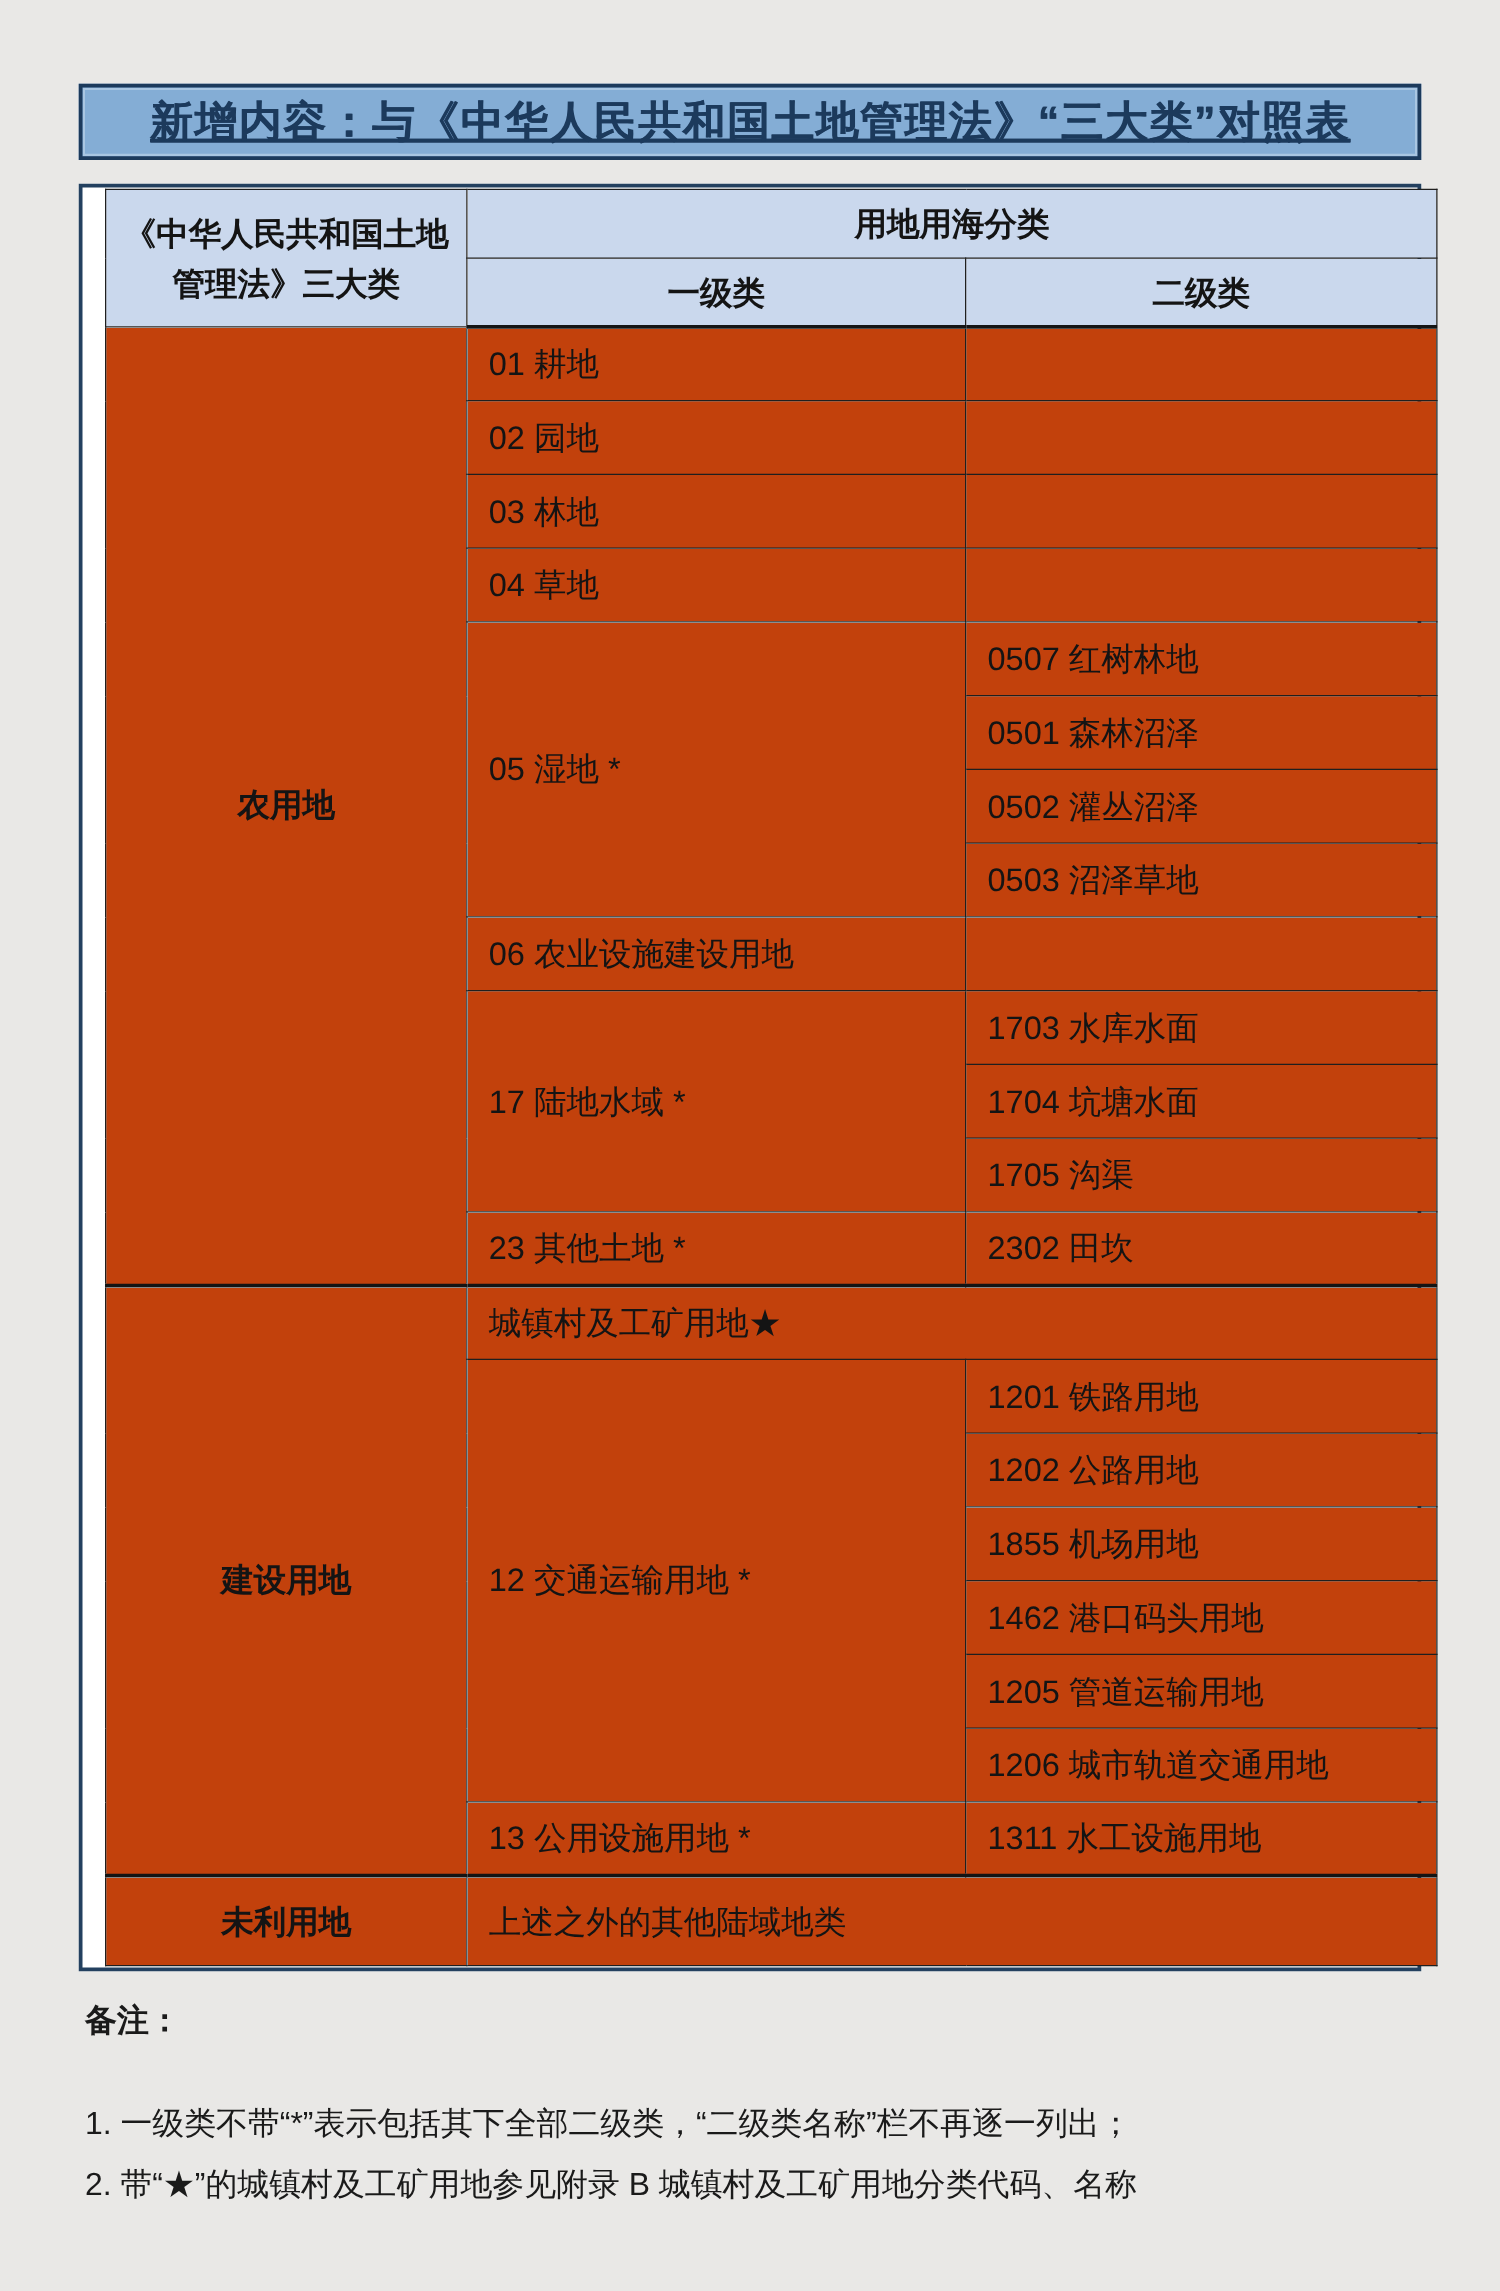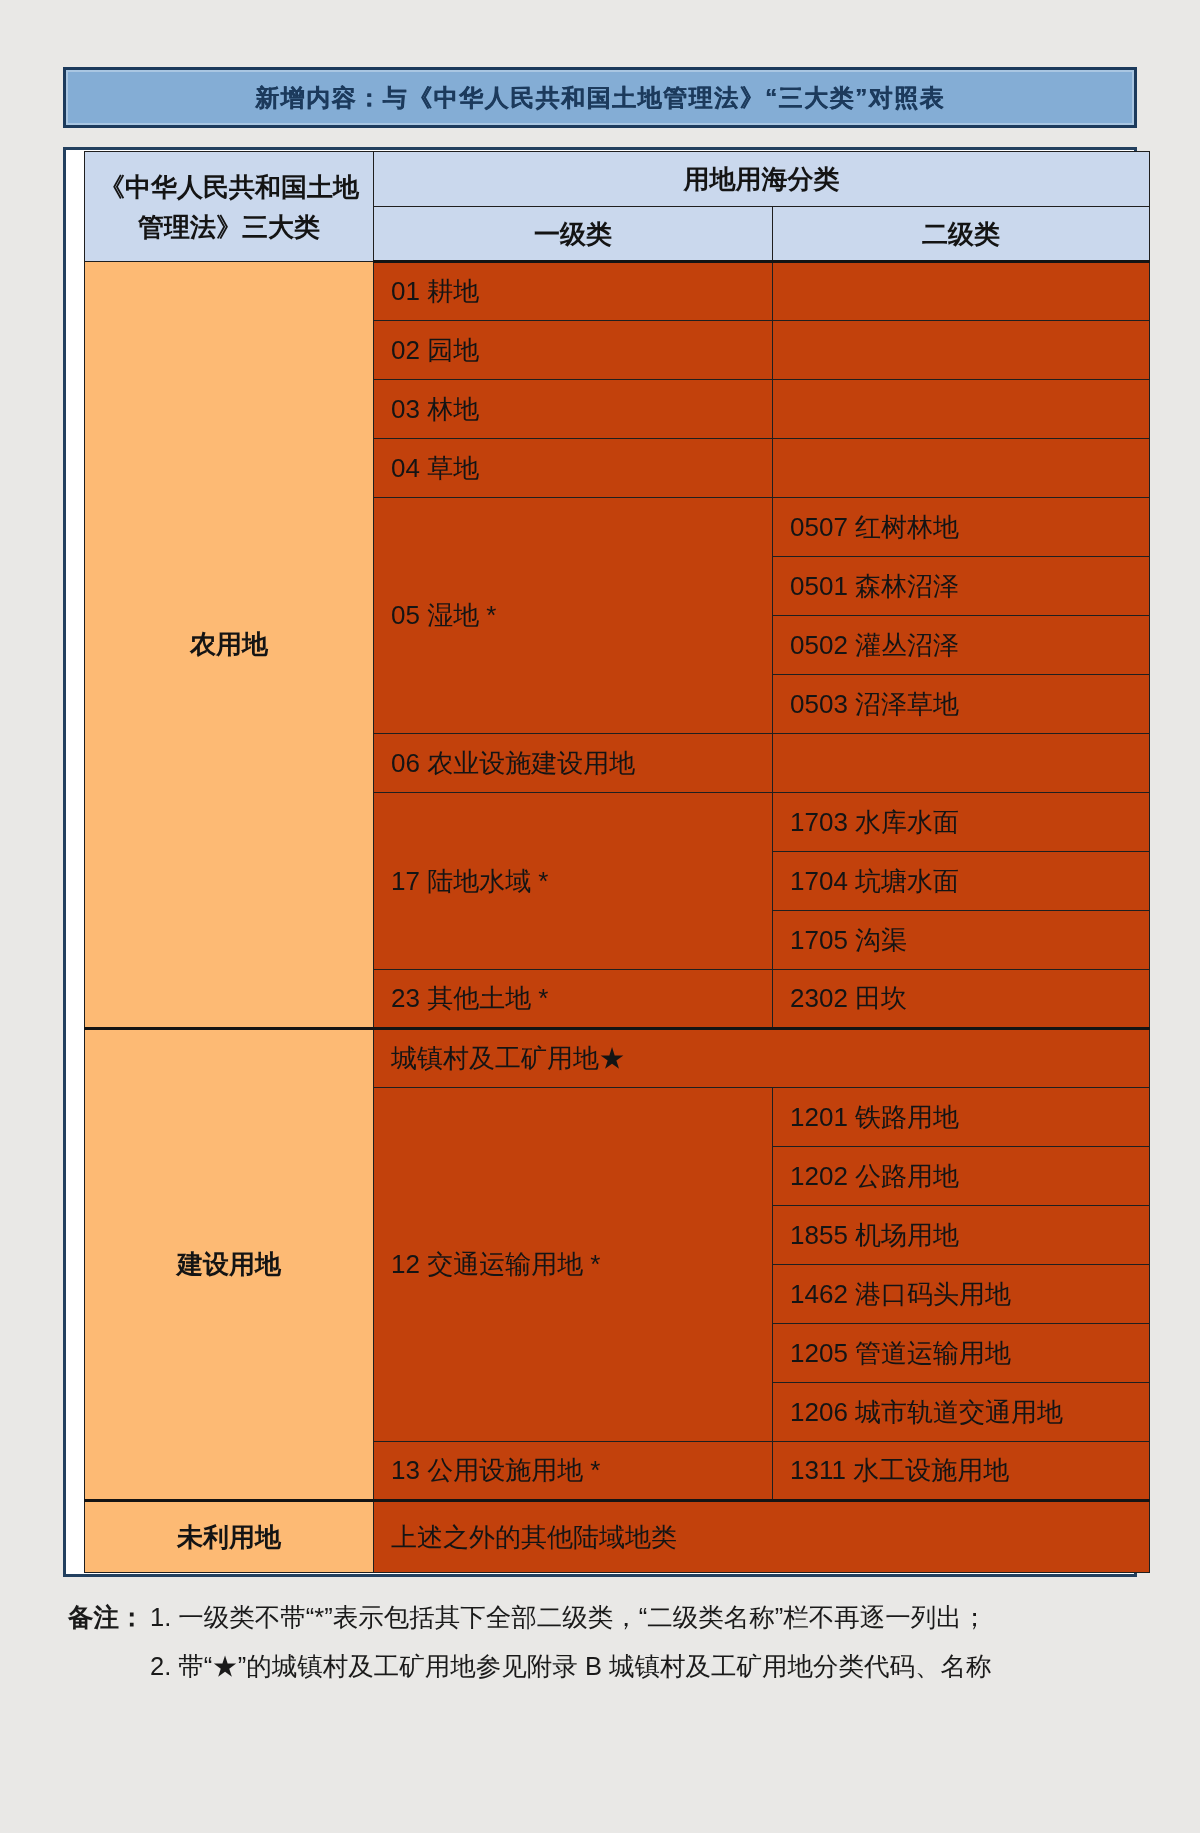--- a/index.html
+++ b/index.html
@@ -13,25 +13,26 @@
   .banner {
     margin:67px 63px 0 63px;
     height:55px;
     background:#84add5;
     border:3px solid #1c3a5c;
     box-shadow: inset 0 0 0 2px #a9c6e2;
     display:flex; align-items:center; justify-content:center;
   }
   .banner span {
     color:#1c3a5c;
-    font-size:24px;
+    font-size:34px;
     font-weight:bold;
     letter-spacing:1.5px;
     text-shadow:0.6px 0 0 #1c3a5c;
     white-space:nowrap;
+    text-decoration:underline;
   }
   
   .table-outer {
     margin:19px 63px 0 63px;
     border:3px solid #23405f;
     background:#ffffff;
     padding:1px;
   }
   table {
     width:100%;
@@ -53,34 +54,35 @@
     background:#cad8ed;
     font-weight:bold;
     text-align:center;
     line-height:40px;
   }
   tr.hdr2 td { border-bottom:3px solid #141414; }
   tr.sec-start td { border-top:3px solid #141414; }
   td.cat {
     font-weight:bold;
     text-align:center;
-    background:#fdba74;
+    background:#c2410c;
   }
   td.cell {
     text-align:left;
     padding-left:17px;
     background:#c2410c;
   }
   
   .notes {
     display:flex;
     margin:16px 60px 0 68px;
     font-size:25.5px;
     line-height:49px;
     color:#1a1a1a;
+    flex-direction:column;
   }
   .notes-label {
     font-weight:bold;
     flex:0 0 82px;
     white-space:nowrap;
   }
   .notes-body { flex:1; }
 </style>
 </head>
 <body>

